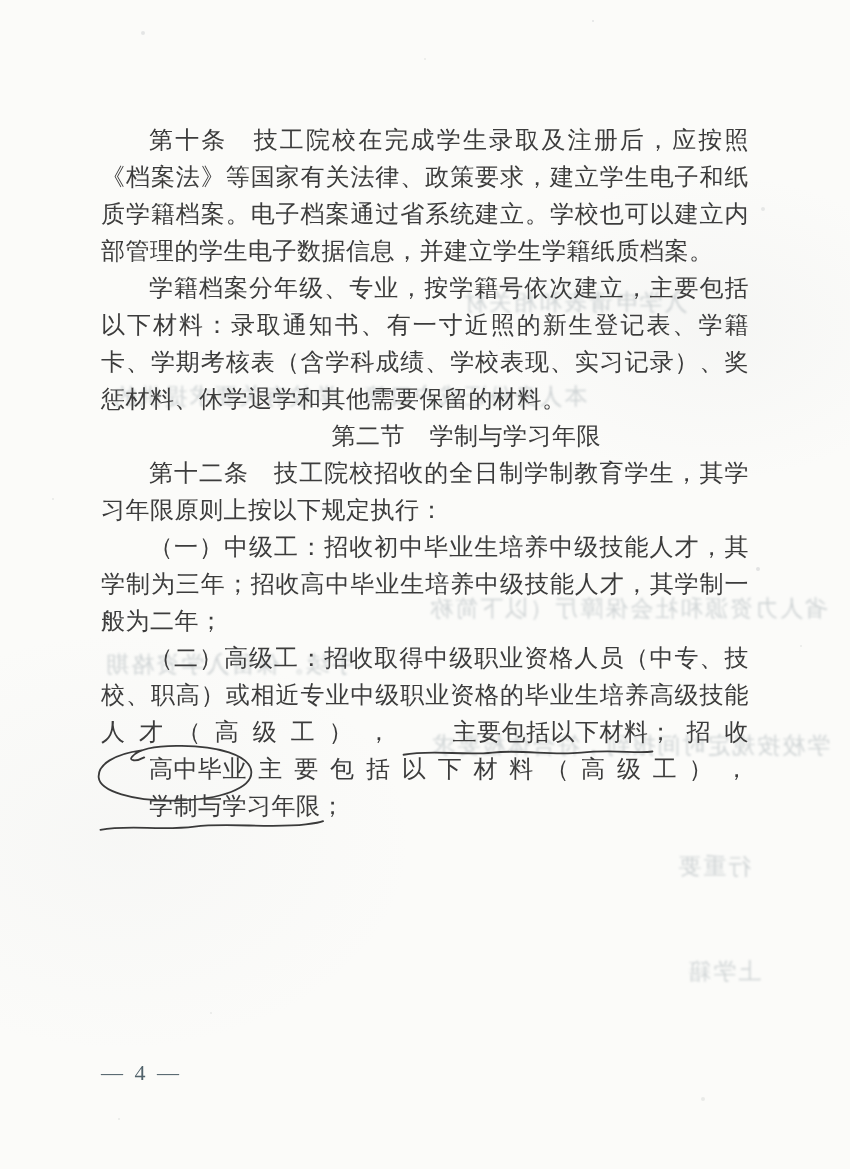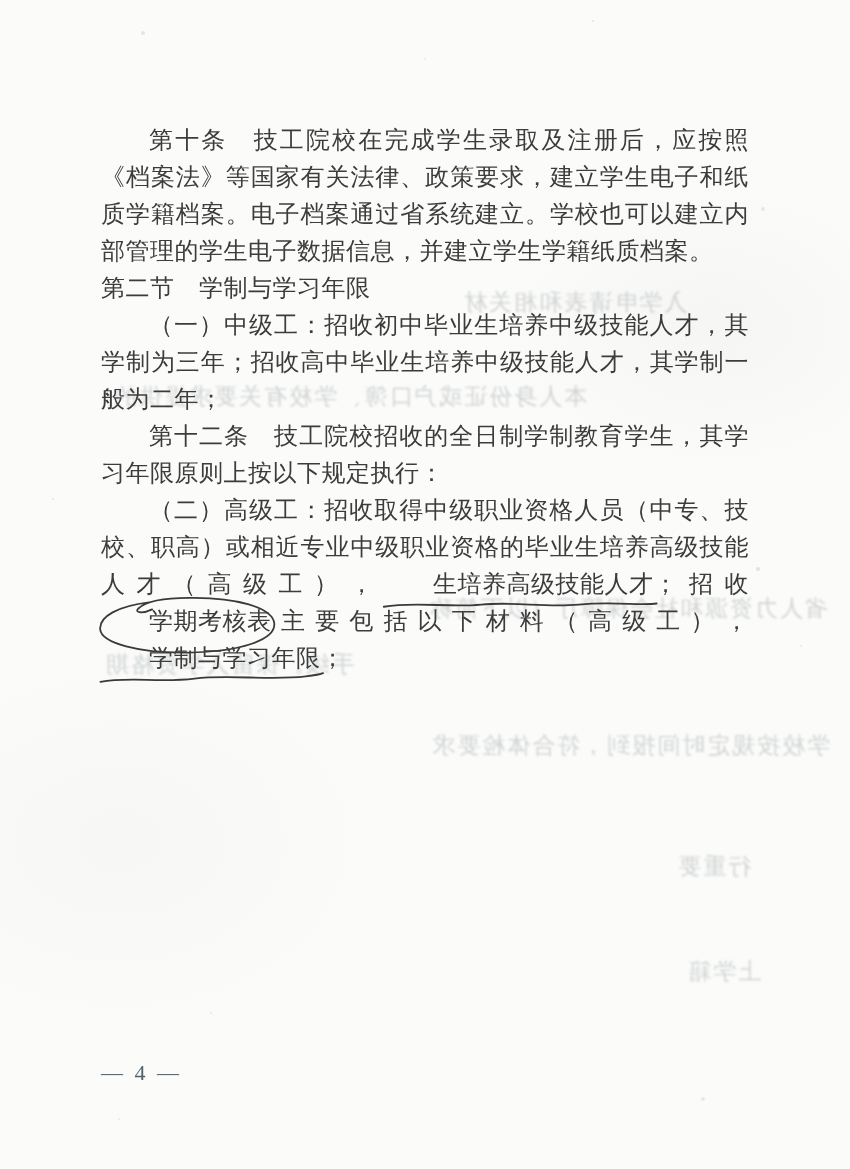--- a/index.html
+++ b/index.html
@@ -15,21 +15,21 @@
     overflow:hidden;
   }
   .content{
     position:absolute;left:101px;top:122px;width:648px;
     color:#3c3c3c;
     font-size:24px;line-height:37px;
     letter-spacing:.5px;
     text-align:justify;
   }
   .content p{margin:0;text-indent:2em;}
-  .content p.heading{text-align:left;text-indent:0;padding-right:148px;}
+  .content p.heading{text-align:right;text-indent:0;padding-right:148px;}
   .pageno{
     position:absolute;left:101px;top:1060px;
     font-size:22px;color:#51626b;letter-spacing:3px;
     font-family:"Liberation Serif","DejaVu Serif",serif;
   }
   
   .bleed{
     position:absolute;
     transform:scaleX(-1);
     color:#a6afb3;opacity:.5;
@@ -76,26 +76,27 @@
   <div class="bleed" style="top:593px;left:428px">省人力资源和社会保障厅（以下简称</div>
   <div class="bleed" style="top:649px;left:104px">手续。保留入学资格期</div>
   <div class="bleed" style="top:730px;left:430px">学校按规定时间报到，符合体检要求</div>
   <div class="bleed" style="top:851px;left:676px">行重要</div>
   <div class="bleed" style="top:956px;left:686px">上学籍</div>
 
   <div class="specks"></div>
 
   <div class="content">
     <p>第十条　技工院校在完成学生录取及注册后，应按照《档案法》等国家有关法律、政策要求，建立学生电子和纸质学籍档案。电子档案通过省系统建立。学校也可以建立内部管理的学生电子数据信息，并建立学生学籍纸质档案。</p>
+    <p>学籍档案分年级、专业，按学籍号依次建立，主要包括以下材料：录取通知书、有一寸近照的新生登记表、学籍卡、学期考核表（含学科成绩、学校表现、实习记录）、奖惩材料、休学退学和其他需要保留的材料。</p>
     <p class="heading">第二节　学制与学习年限</p>
+    <p>第十二条　技工院校招收的全日制学制教育学生，其学习年限原则上按以下规定执行：</p>
     <p>（一）中级工：招收初中毕业生培养中级技能人才，其学制为三年；招收高中毕业生培养中级技能人才，其学制一般为二年；</p>
-    <p>第十二条　技工院校招收的全日制学制教育学生，其学习年限原则上按以下规定执行：</p>
-    <p><span>（二）高级工：招收取得中级职业资格人员（中专、技校、职高）或相近专业中级职业资格的毕业生培养高级技能人才（高级工），</span><span class="hand-underline"><span>生培养高级技能人才</span><svg viewBox="0 0 200 12" preserveAspectRatio="none" aria-hidden="true">
+    <p><span>（二）高级工：招收取得中级职业资格人员（中专、技校、职高）或相近专业中级职业资格的毕业生培养高级技能人才（高级工），</span><span class="hand-underline"><span>主要包括以下材料</span><svg viewBox="0 0 200 12" preserveAspectRatio="none" aria-hidden="true">
             <path class="pen" d="M2,9 C25,4 48,10 72,7 C96,4 118,10 142,7 C166,4 186,8 198,6"></path>
-          </svg></span><span>；招收</span><span class="hand-circle"><span>学期考核表</span><svg viewBox="0 0 130 76" preserveAspectRatio="none" aria-hidden="true">
+          </svg></span><span>；招收</span><span class="hand-circle"><span>高中毕业</span><svg viewBox="0 0 130 76" preserveAspectRatio="none" aria-hidden="true">
             <path class="pen" d="M40,14 C20,18 7,30 8,45 C9,60 33,72 66,71 C99,70 123,57 122,38 C121,20 97,8 66,9 C51,9 38,13 33,21 C30,26 36,27 42,22"></path>
           </svg></span><span>主要包括以下材料（高级工），</span><span class="hand-underline"><span>学制与学习年限</span><svg viewBox="0 0 200 12" preserveAspectRatio="none" aria-hidden="true">
             <path class="pen" d="M3,10 C28,5 55,11 85,7 C115,3 150,9 182,5 C190,4 195,3 197,2"></path>
           </svg></span><span>；</span></p>
   </div>
 
   <div class="pageno">— 4 —</div>
 
 </div>
 

